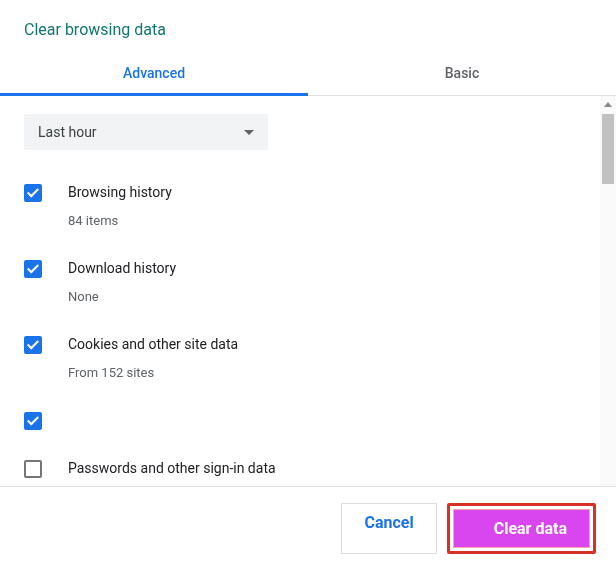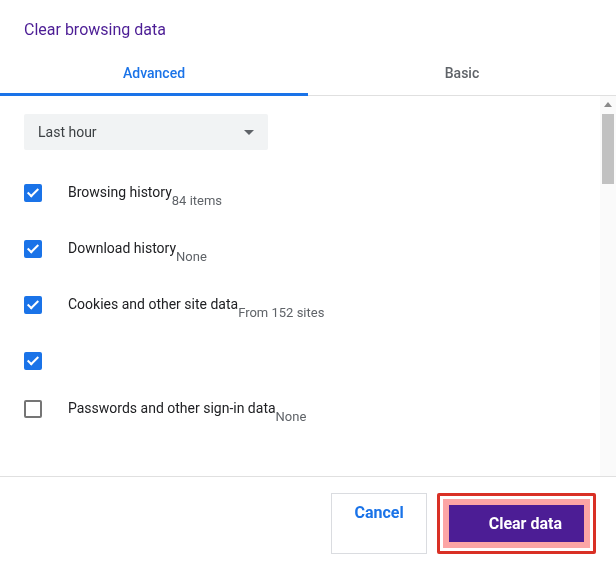--- a/index.html
+++ b/index.html
@@ -6,21 +6,21 @@
     body {
       font-family: Roboto, Arial, sans-serif;
       width: 616px;
       height: 570px;
       background: #fff;
       position: relative;
       color: #202124;
     }
     .dialog-title {
       font-size: 16px;
-      color: #4c1d95;
+      color: #0f766e;
       padding: 20px 24px 16px 24px;
       font-weight: 400;
     }
     .tabs {
       display: flex;
       border-bottom: 1px solid #e0e0e0;
     }
     .tab {
       flex: 1;
       text-align: center;
@@ -119,21 +119,21 @@
       content: "";
       position: absolute;
       left: 4px;
       top: 0px;
       width: 4px;
       height: 9px;
       border: solid #fff;
       border-width: 0 2px 2px 0;
       transform: rotate(45deg);
     }
-    .item-text { display: flex; flex-direction: row; }
+    .item-text { display: flex; flex-direction: column; }
     .item-label { font-size: 14px; color: #202124; line-height: 20px; }
     .item-sub { font-size: 13px; color: #5f6368; line-height: 18px; margin-top: 10px; }
     .footer {
       position: absolute;
       bottom: 0;
       left: 0;
       right: 0;
       border-top: 1px solid #e0e0e0;
       padding: 16px 20px;
       display: flex;
@@ -149,22 +149,22 @@
       cursor: pointer;
       user-select: none;
     }
     .btn-cancel {
       color: #1a73e8;
       background: #fff;
       border: 1px solid #dadce0;
     }
     .btn-primary {
       color: #fff;
-      background: #4c1d95;
-      border: 6px solid #fca5a5;
+      background: #d946ef;
+      border: 1px solid #fca5a5;
       padding-left: 40px;
     }
     .highlight-box {
       border: 3px solid #d93025;
       padding: 3px;
       border-radius: 2px;
     }
   </style>
 </head>
 <body>

